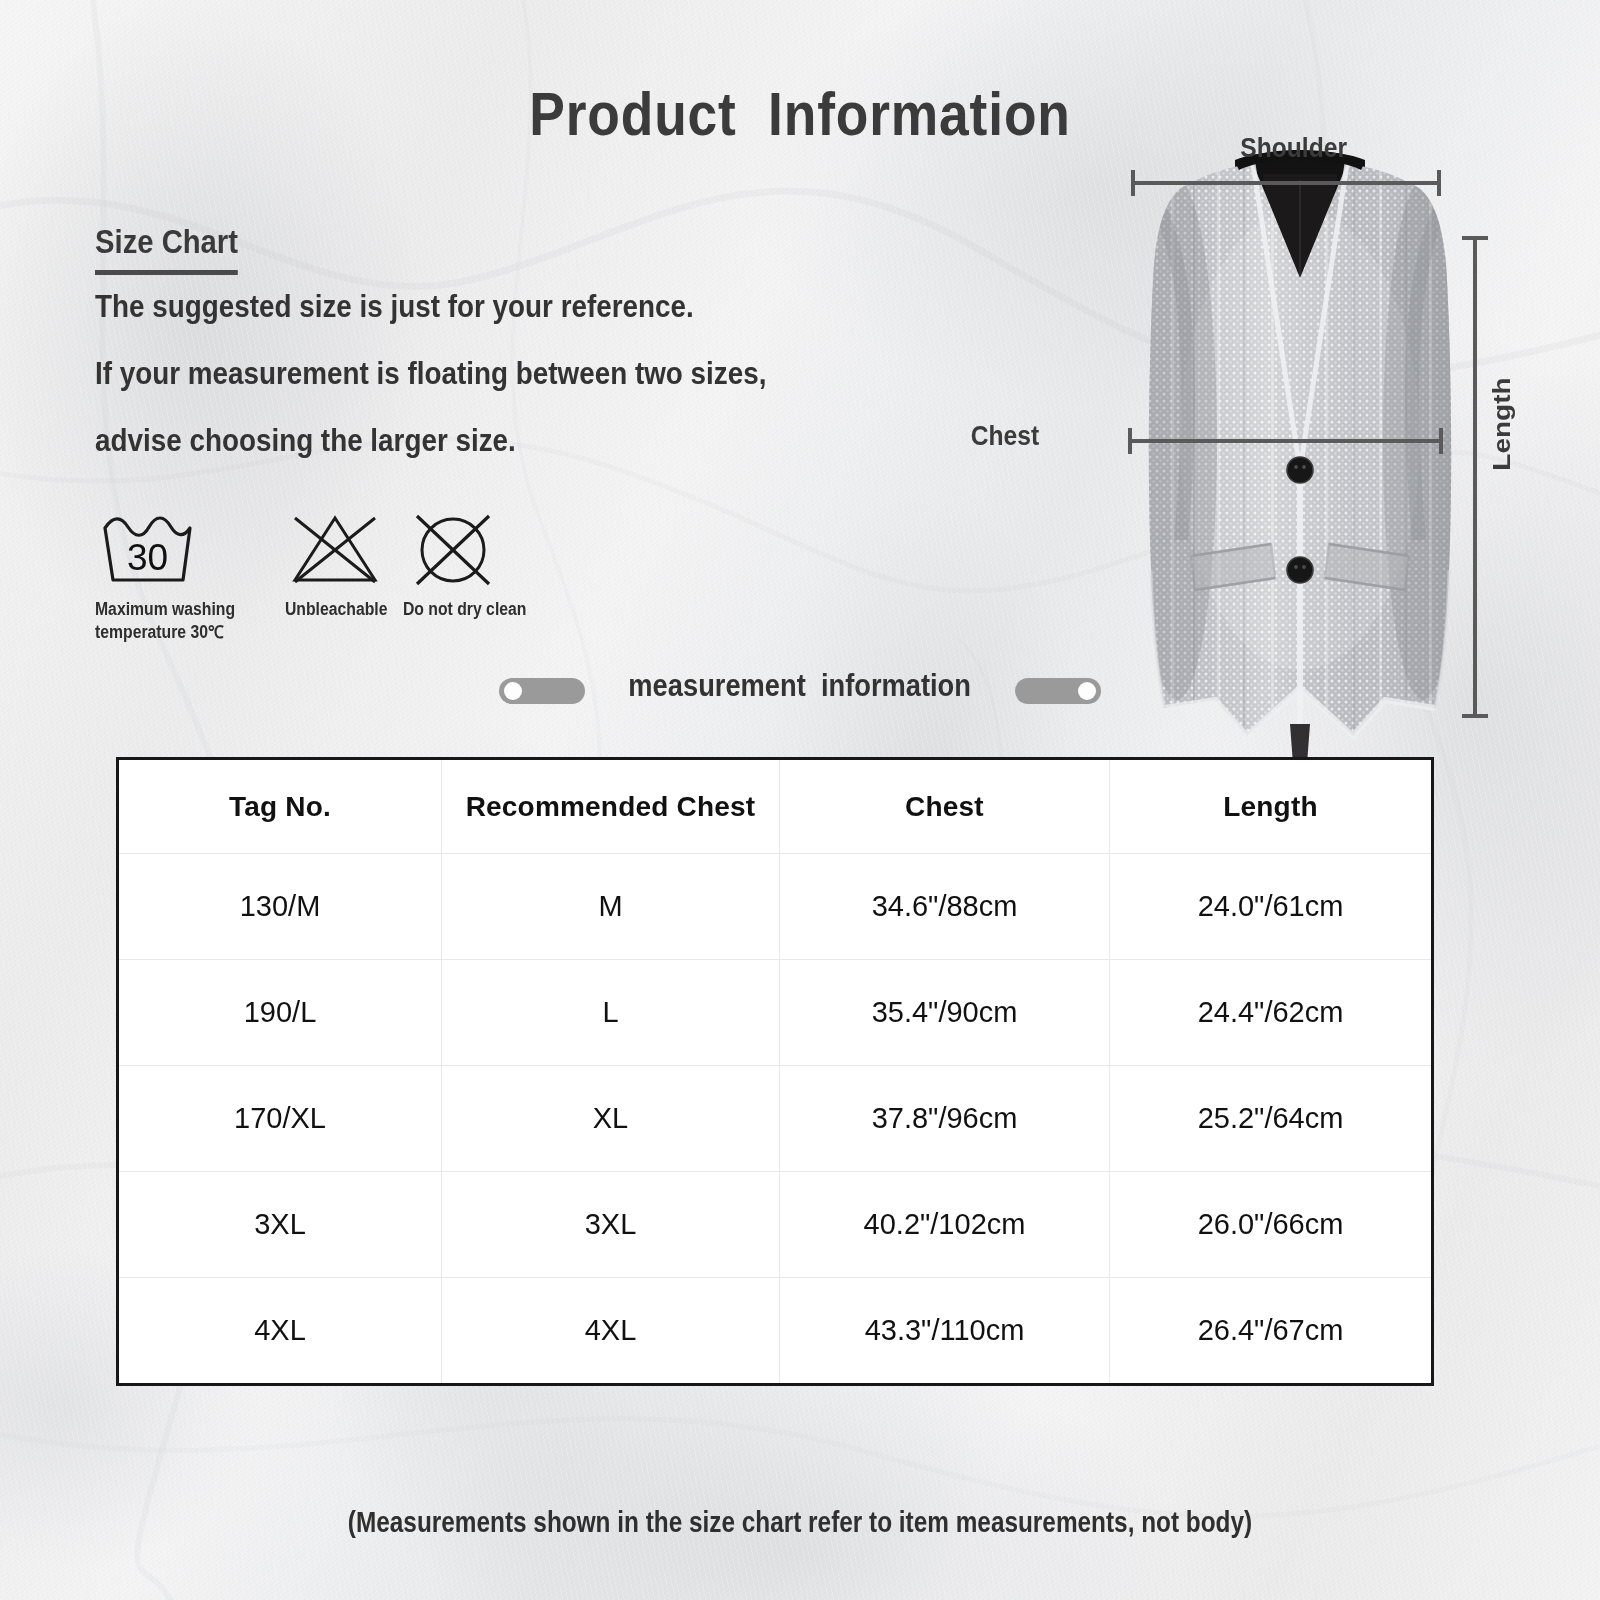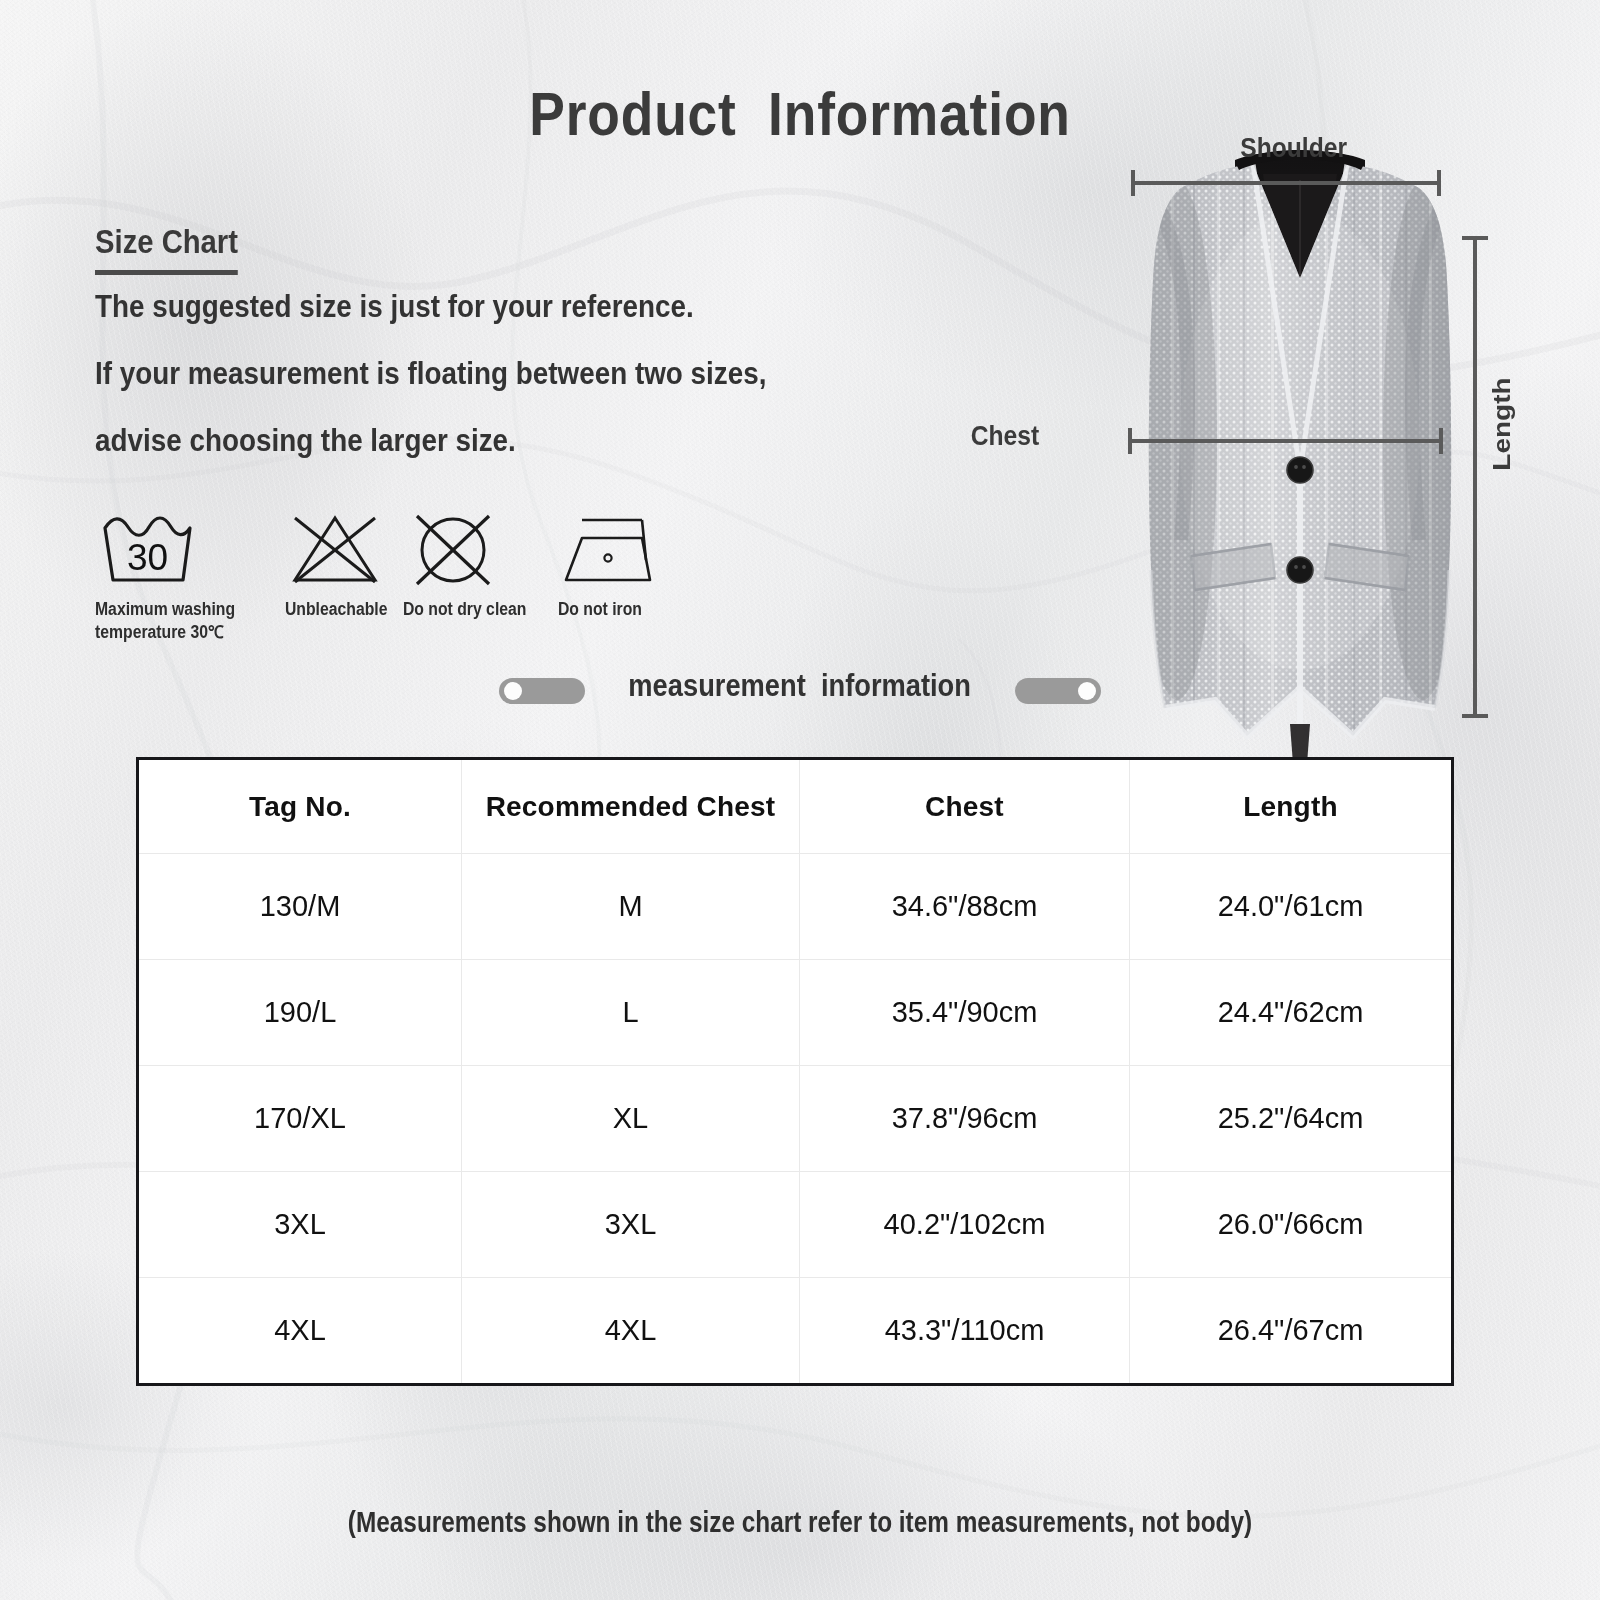--- a/index.html
+++ b/index.html
@@ -112,21 +112,21 @@
   #lbl-shoulder { left:1233px; top:132px; }
   #lbl-chest    { left:966px;  top:420px; }
   #lbl-length   { left:1455px; top:408px; transform:rotate(-90deg) scaleY(.88);
                   transform-origin:center center; }
 
   .brk { position:absolute; z-index:7; }
   .brk .bar { position:absolute; background:#5a5a5a; }
 
   
   #size-table {
-    left:136px; top:757px; width:1318px;
+    left:116px; top:757px; width:1318px;
     background:#ffffff;
     border:3px solid #17171a;
     display:flex; flex-direction:column;
     z-index:6;
   }
   .trow { display:flex; }
   .trow + .trow { border-top:1px solid #e9e9e9; }
   .tcell {
     flex:0 0 auto; display:flex; align-items:center; justify-content:center;
     text-align:center; color:#111;
@@ -199,31 +199,20 @@
     <div class="care-glyph">
       <svg width="100" height="78" viewBox="0 0 100 78">
         <circle cx="50" cy="40" r="31" fill="none" stroke="#1b1b1b" stroke-width="3"></circle>
         <line x1="14" y1="6" x2="86" y2="74" stroke="#1b1b1b" stroke-width="3.2"></line>
         <line x1="86" y1="6" x2="14" y2="74" stroke="#1b1b1b" stroke-width="3.2"></line>
       </svg>
     </div>
     <div class="care-label">Do not dry clean</div>
   </div>
 
-  <div class="care-item" style="width:120px;">
-    <div class="care-glyph">
-      <svg width="100" height="78" viewBox="0 0 100 78">
-        <path d="M24 28 L84 28 L92 70 L8 70 Z" fill="none" stroke="#1b1b1b" stroke-width="2.6" stroke-linejoin="round"></path>
-        <line x1="24" y1="10" x2="84" y2="10" stroke="#1b1b1b" stroke-width="2.6"></line>
-        <line x1="84" y1="10" x2="88" y2="50" stroke="#1b1b1b" stroke-width="2.6"></line>
-        <circle cx="50" cy="48" r="3.6" fill="none" stroke="#1b1b1b" stroke-width="2.2"></circle>
-      </svg>
-    </div>
-    <div class="care-label">Do not iron</div>
-  </div>
 
 </div>
 
 <div class="layer" id="meas-banner">
   <div class="pill left">
       <div class="knob"></div>
     </div>
   <div id="meas-text">measurement  information</div>
   <div class="pill right">
       <div class="knob"></div>

